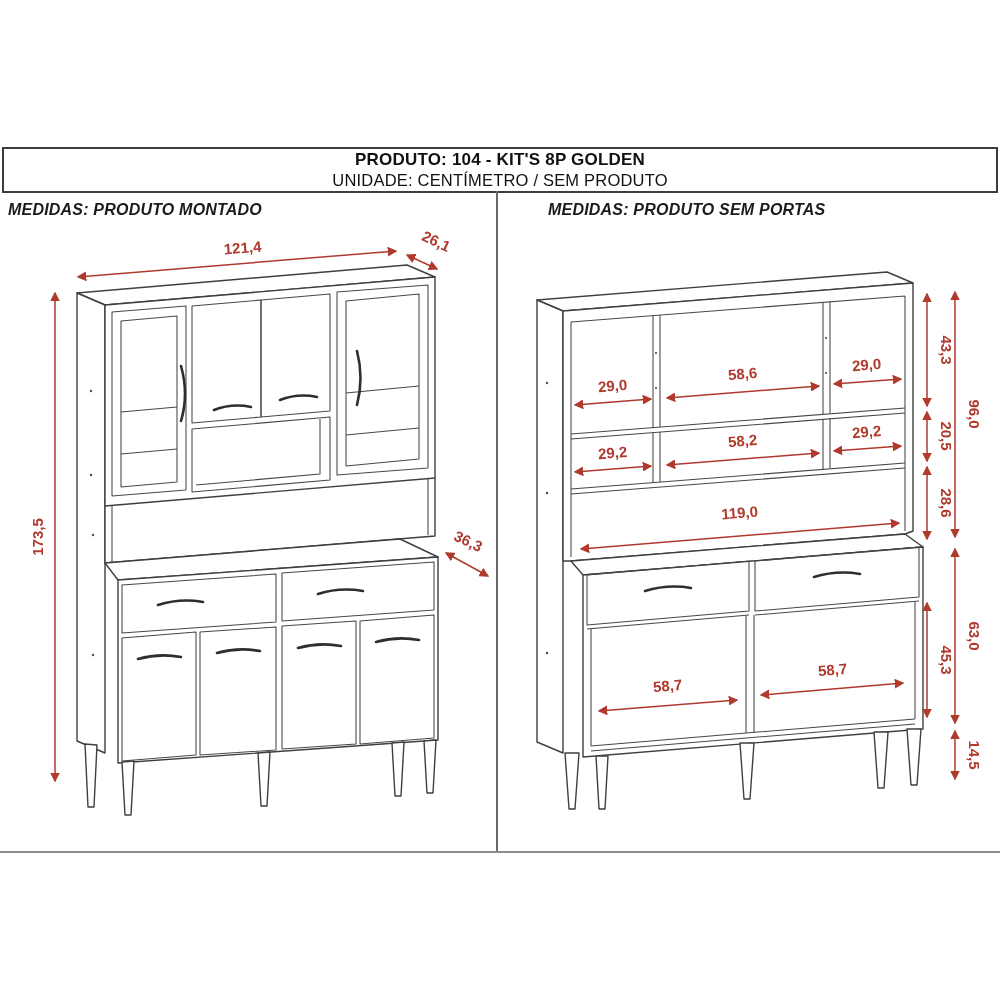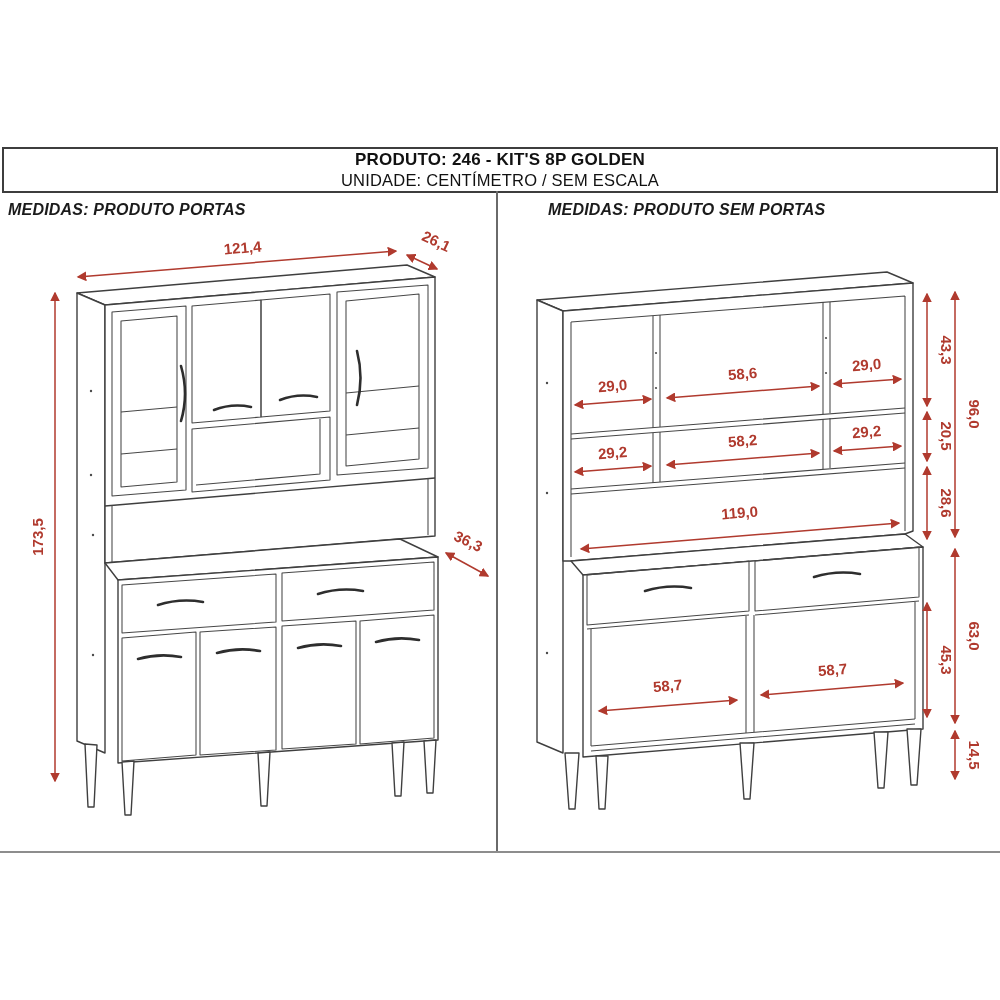--- a/index.html
+++ b/index.html
@@ -26,25 +26,25 @@
   .dim{stroke:#b03a2e;stroke-width:1.5;fill:none;}
   .dimtxt{fill:#b03a2e;font-size:15px;font-weight:bold;font-family:"Liberation Sans",sans-serif;}
   .hole{fill:#4a4a4a;}
 </style>
 </head>
 <body>
 
 <div id="page">
 
   <div id="title-box">
-    <div class="l1">PRODUTO: 246 - KIT'S 8P GOLDEN</div>
-    <div class="l2">UNIDADE: CENTÍMETRO / SEM ESCALA</div>
+    <div class="l1">PRODUTO: 104 - KIT'S 8P GOLDEN</div>
+    <div class="l2">UNIDADE: CENTÍMETRO / SEM PRODUTO</div>
   </div>
 
-  <div id="hdr-left" class="panel-header">MEDIDAS: PRODUTO PORTAS</div>
+  <div id="hdr-left" class="panel-header">MEDIDAS: PRODUTO MONTADO</div>
   <div id="hdr-right" class="panel-header">MEDIDAS: PRODUTO SEM PORTAS</div>
   <div id="v-divider"></div>
   <div id="bottom-rule"></div>
 
   <svg id="svg-left" width="497" height="630" viewBox="0 0 497 630">
     <defs>
       <marker id="arL" viewBox="0 0 10 10" refX="8.5" refY="5" markerWidth="6.5" markerHeight="6.5" orient="auto-start-reverse">
         <path d="M0,0 L10,5 L0,10 z" fill="#b03a2e"></path>
       </marker>
     </defs>

